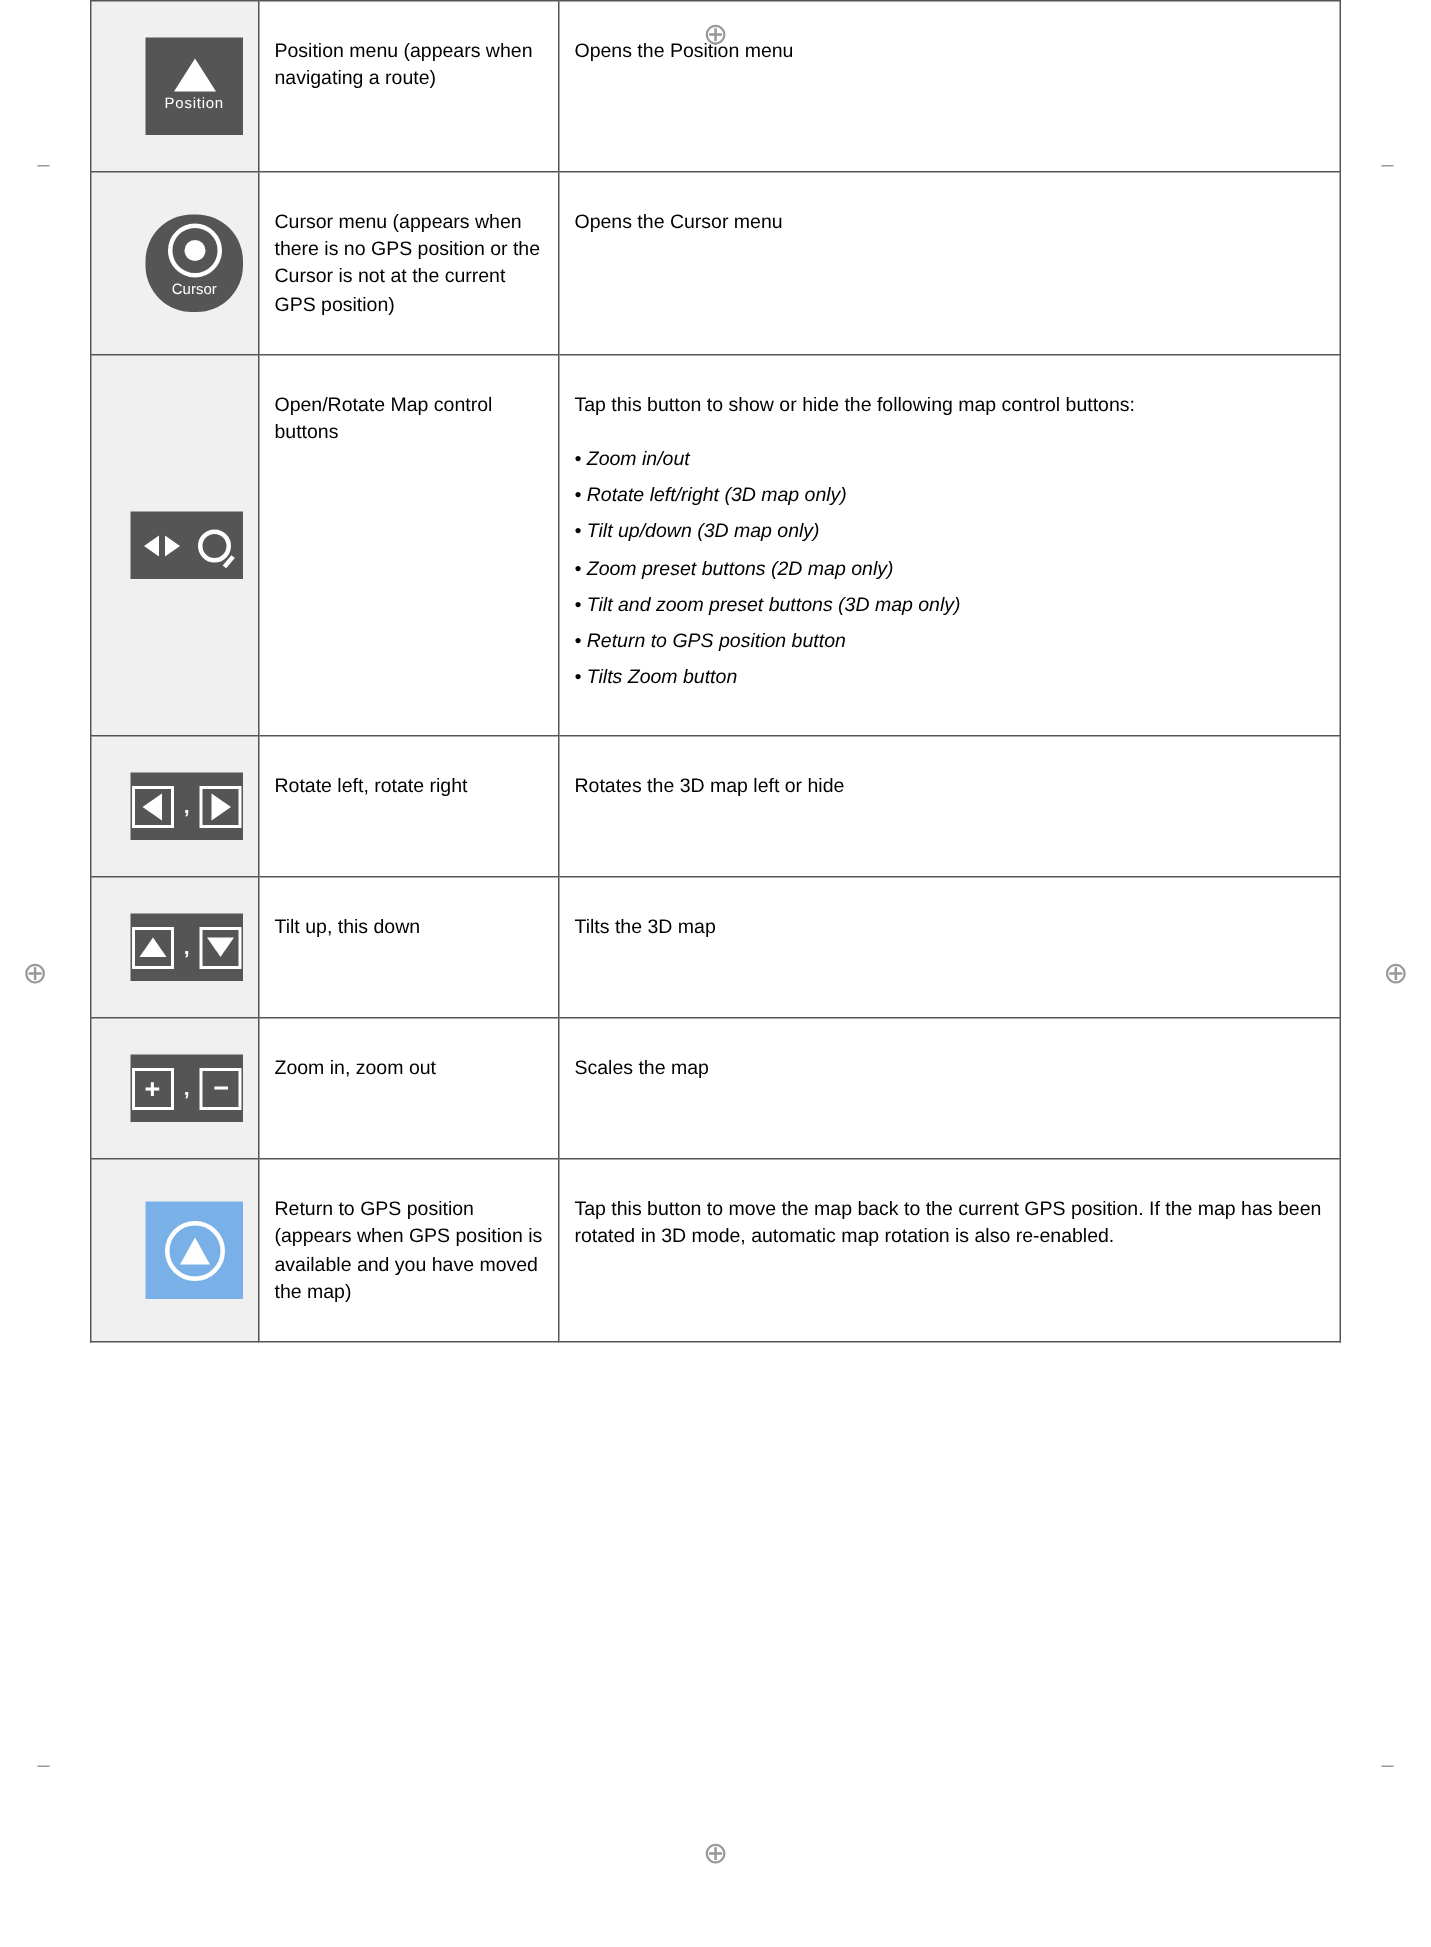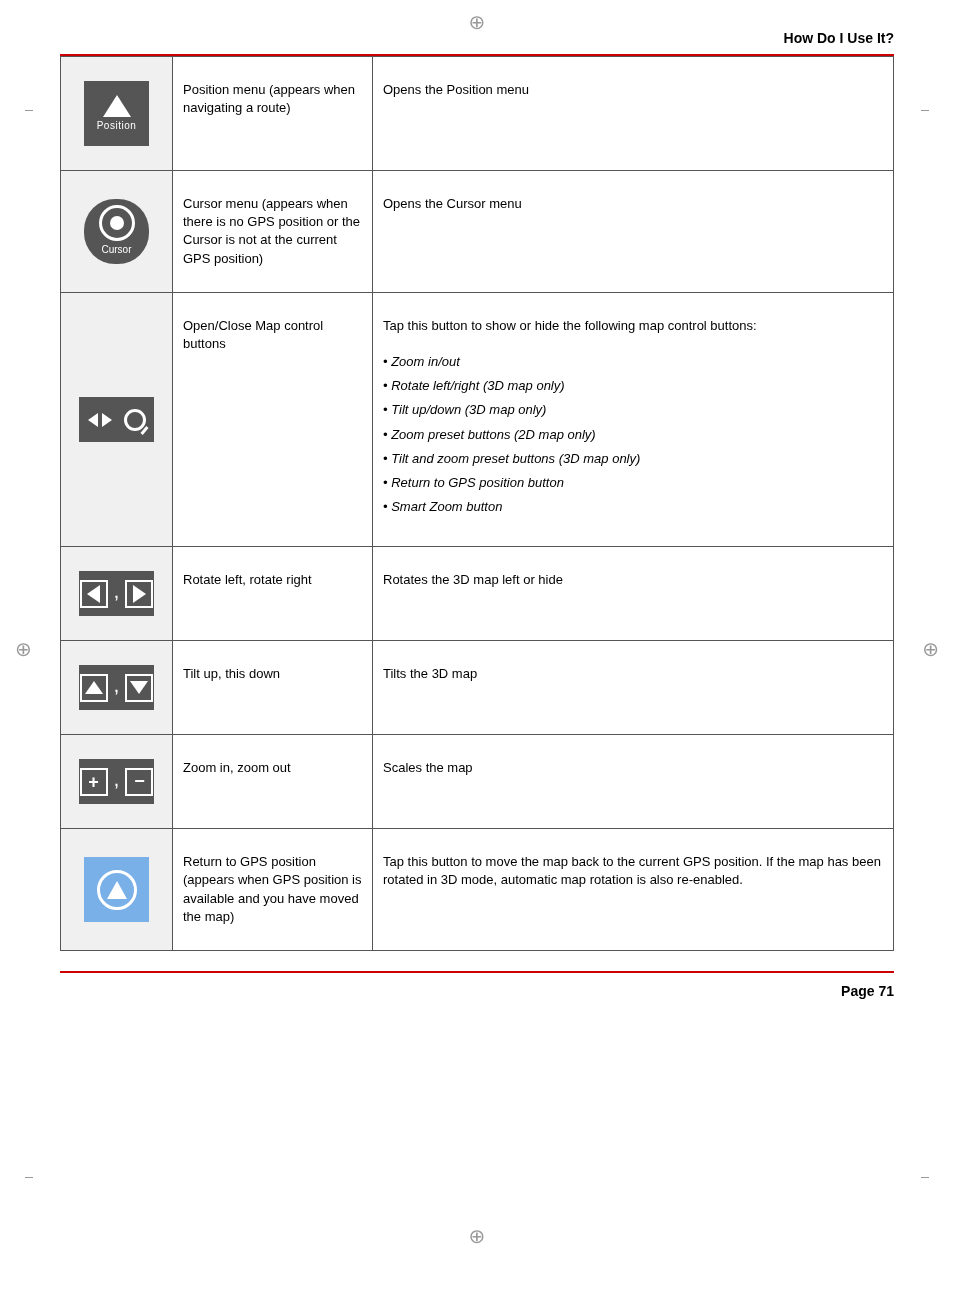--- a/index.html
+++ b/index.html
@@ -47,21 +47,21 @@
     td {
       border: 1px solid #555;
       padding: 24px 10px;
       vertical-align: top;
       font-size: 13px;
       line-height: 1.4;
     }
 
     .icon-cell {
       width: 112px;
-      text-align: center;
+      text-align: right;
       vertical-align: middle;
       background: #f0f0f0;
     }
 
     .label-cell {
       width: 200px;
     }
 
     .desc-cell {
       width: auto;
@@ -329,23 +329,20 @@
   <div class="compass-mark top-compass">⊕</div>
   <div class="compass-mark left-compass">⊕</div>
   <div class="compass-mark right-compass">⊕</div>
   <div class="compass-mark bottom-compass">⊕</div>
 
   <div class="side-mark-left-top"></div>
   <div class="side-mark-left-bottom"></div>
   <div class="side-mark-right-top"></div>
   <div class="side-mark-right-bottom"></div>
 
-  <div class="header">
-    <span>How Do I Use It?</span>
-  </div>
 
   <table>
 
     <tbody>
         <tr>
       <td class="icon-cell">
         <div class="icon-position">
           <div class="arrow-up"></div>
           <div class="label">Position</div>
         </div>
@@ -378,32 +375,32 @@
     <tr>
       <td class="icon-cell">
         <div class="icon-openclose">
           <div class="arrow-small-left"></div>
           <div class="arrow-small-right"></div>
           <div style="width:4px"></div>
           <div class="magnifier"></div>
         </div>
       </td>
       <td class="label-cell">
-        <span>Open/Close Map control buttons</span>
+        <span>Open/Rotate Map control buttons</span>
       </td>
       <td class="desc-cell">
         <p style="margin-bottom:18px;">Tap this button to show or hide the following map control buttons:</p>
         <ul class="bullet-list">
           <li>• <span>Zoom in/out</span></li>
           <li>• <span>Rotate left/right (3D map only)</span></li>
           <li>• <span>Tilt up/down (3D map only)</span></li>
           <li>• <span>Zoom preset buttons (2D map only)</span></li>
           <li>• <span>Tilt and zoom preset buttons (3D map only)</span></li>
           <li>• <span>Return to GPS position button</span></li>
-          <li>• <span>Smart Zoom button</span></li>
+          <li>• <span>Tilts Zoom button</span></li>
         </ul>
       </td>
     </tr>
 
     <tr>
       <td class="icon-cell">
         <div class="icon-rotate">
           <div class="btn-square">
             <div class="arrow-left-big"></div>
           </div>
@@ -468,17 +465,14 @@
       <td class="label-cell">
         <span>Return to GPS position (appears when GPS position is available and you have moved the map)</span>
       </td>
       <td class="desc-cell">
         <span>Tap this button to move the map back to the current GPS position. If the map has been rotated in 3D mode, automatic map rotation is also re-enabled.</span>
       </td>
     </tr>
   </tbody>
     </table>
 
-  <div class="footer">
-    <span>Page 71</span>
-  </div>
 
 </div>
 
 </body></html>

